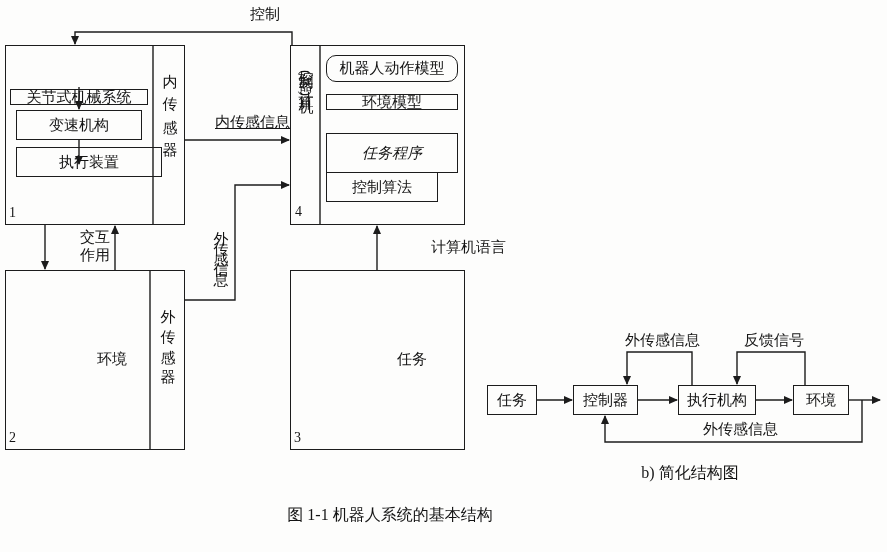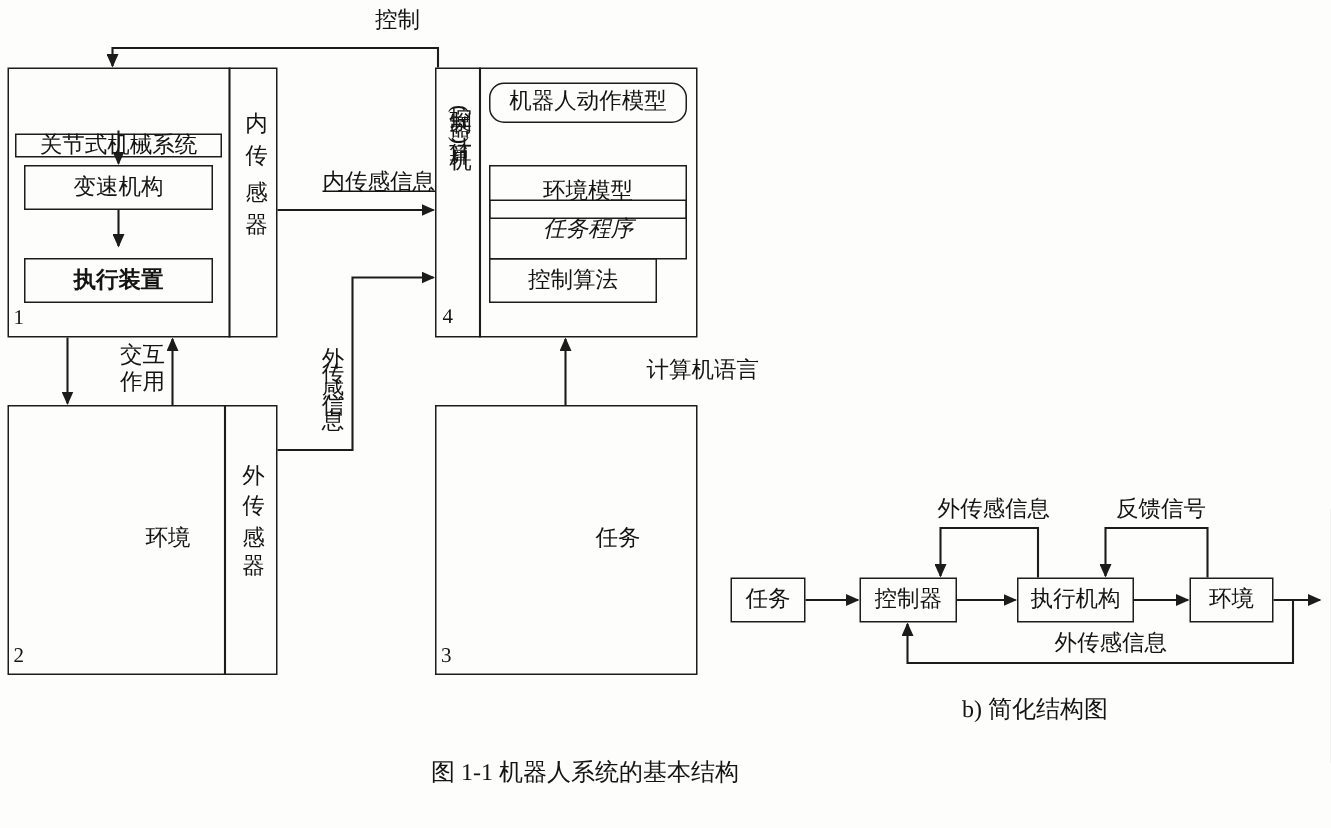--- a/index.html
+++ b/index.html
@@ -70,42 +70,42 @@
       <polyline points="692,385 692,352 627,352 627,384" marker-end="url(#ah)"></polyline>
       <polyline points="805,385 805,352 737,352 737,384" marker-end="url(#ah)"></polyline>
 
       <polyline points="862,400 862,442 605,442 605,416" marker-end="url(#ah)"></polyline>
     </g>
   </svg>
 
   <div class="box" style="left:5px; top:45px; width:180px; height:180px;"></div>
   <div class="box cell" style="left:10px; top:57px; width:138px; height:16px;margin-top:32px;">关节式机械系统</div>
   <div class="box cell" style="left:16px; top:110px; width:126px; height:30px;">变速机构</div>
-  <div class="box cell" style="left:16px; top:172px; width:126px; height:30px;font-weight:bold;">执行装置</div>
+  <div class="box cell" style="left:16px; top:147px; width:146px; height:30px;">执行装置</div>
   <div class="vtext" style="left:161px; top:62px; letter-spacing:23px;">内传感器</div>
   <div class="num" style="left:9px; top:205px;">1</div>
 
   <div class="lbl" style="left:220px; top:5px; width:60px;">控制</div>
 
   <div class="lbl" style="left:185px; top:113px; width:105px;text-decoration:underline;">内传感信息</div>
 
   <div class="lbl prewrap" style="left:50px; top:228px; width:60px;">交互
 作用</div>
 
   <div class="vtext" style="left:212px; top:220px; letter-spacing:10px;">外传感信息</div>
 
   <div class="box" style="left:5px; top:270px; width:180px; height:180px;"></div>
   <div class="lbl" style="left:27px; top:350px; width:100px;">环境</div>
   <div class="vtext" style="left:159px; top:298px; letter-spacing:20px;">外传感器</div>
   <div class="num" style="left:9px; top:430px;">2</div>
 
   <div class="box" style="left:290px; top:45px; width:175px; height:180px;"></div>
   <div class="vtext" style="left:297px; top:58px; letter-spacing:4px;">控制器(计算机)</div>
   <div class="box cell" style="left:326px; top:55px; width:132px; height:27px;border-radius:10px;">机器人动作模型</div>
-  <div class="box cell" style="left:326px; top:110px; width:132px; height:36px;">环境模型</div>
+  <div class="box cell" style="left:326px; top:94px; width:132px; height:16px;">环境模型</div>
   <div class="box cell" style="left:326px; top:133px; width:132px; height:40px;font-style:italic;">任务程序</div>
   <div class="box cell" style="left:326px; top:172px; width:112px; height:30px;">控制算法</div>
   <div class="num" style="left:295px; top:204px;">4</div>
 
   <div class="box" style="left:290px; top:270px; width:175px; height:180px;"></div>
   <div class="lbl" style="left:327px; top:350px; width:100px;">任务</div>
   <div class="num" style="left:294px; top:430px;">3</div>
 
   <div class="lbl" style="left:368px; top:238px; width:90px; text-align:right;margin-left:48px;">计算机语言</div>
 

